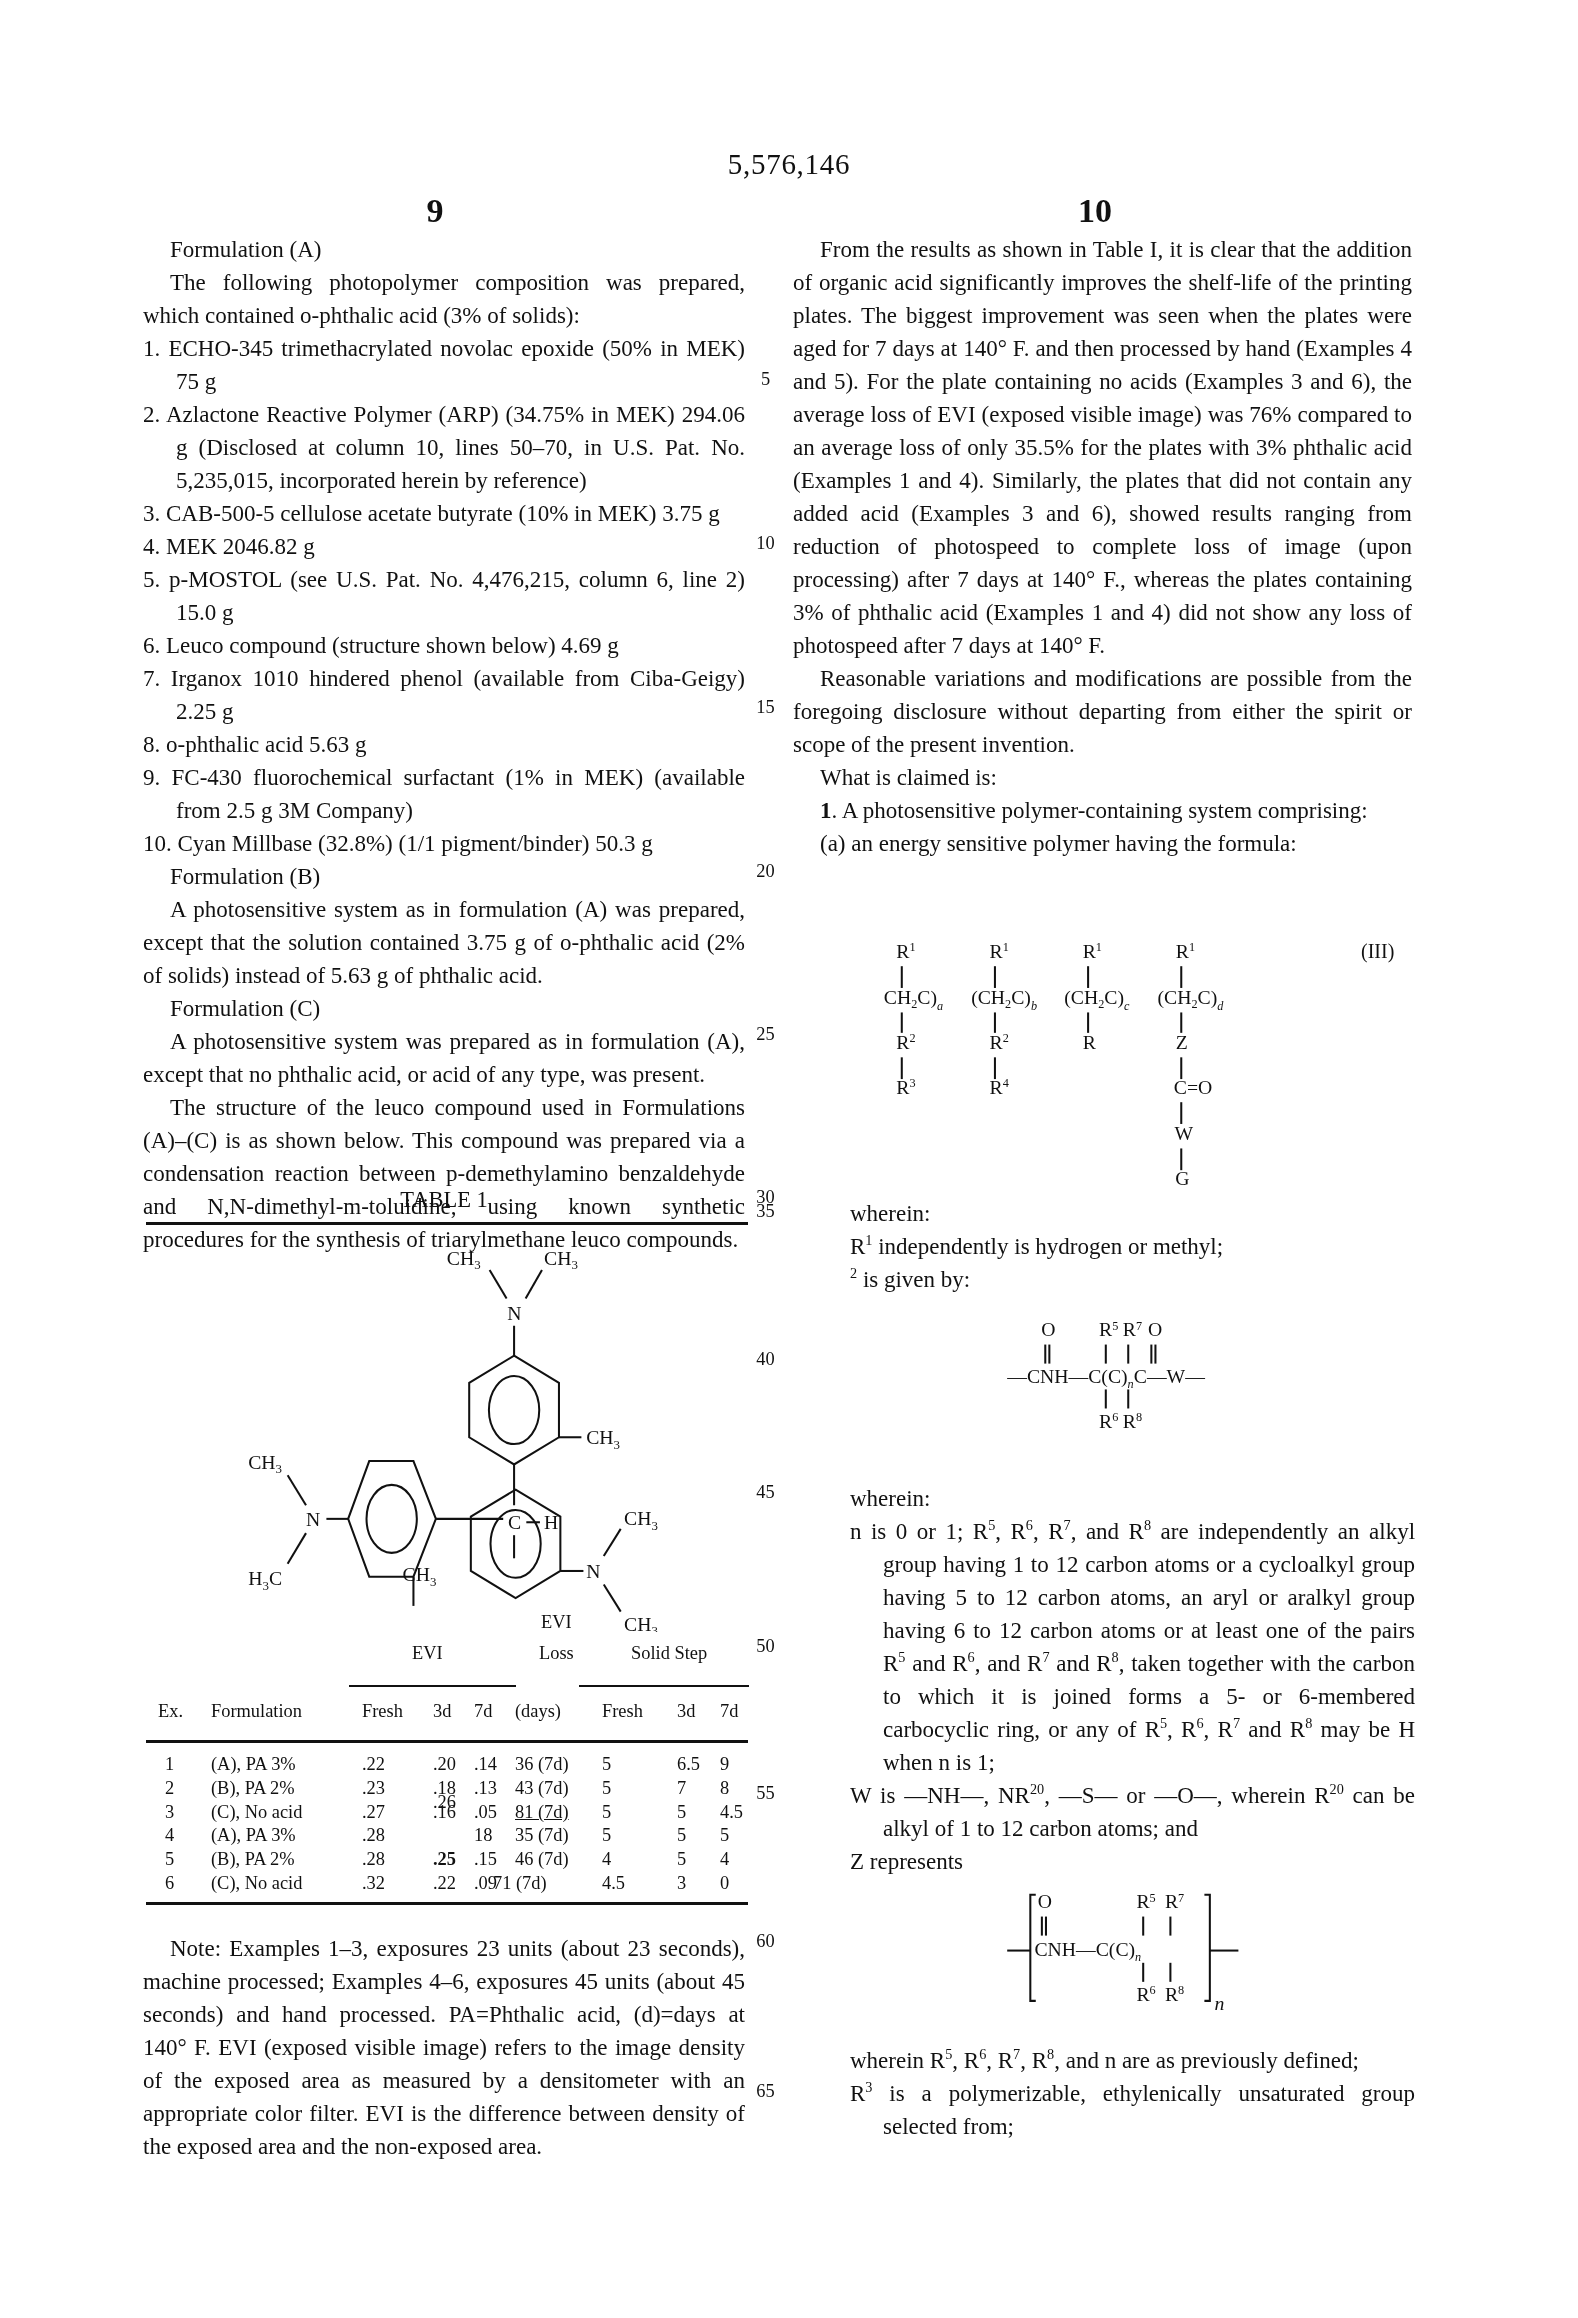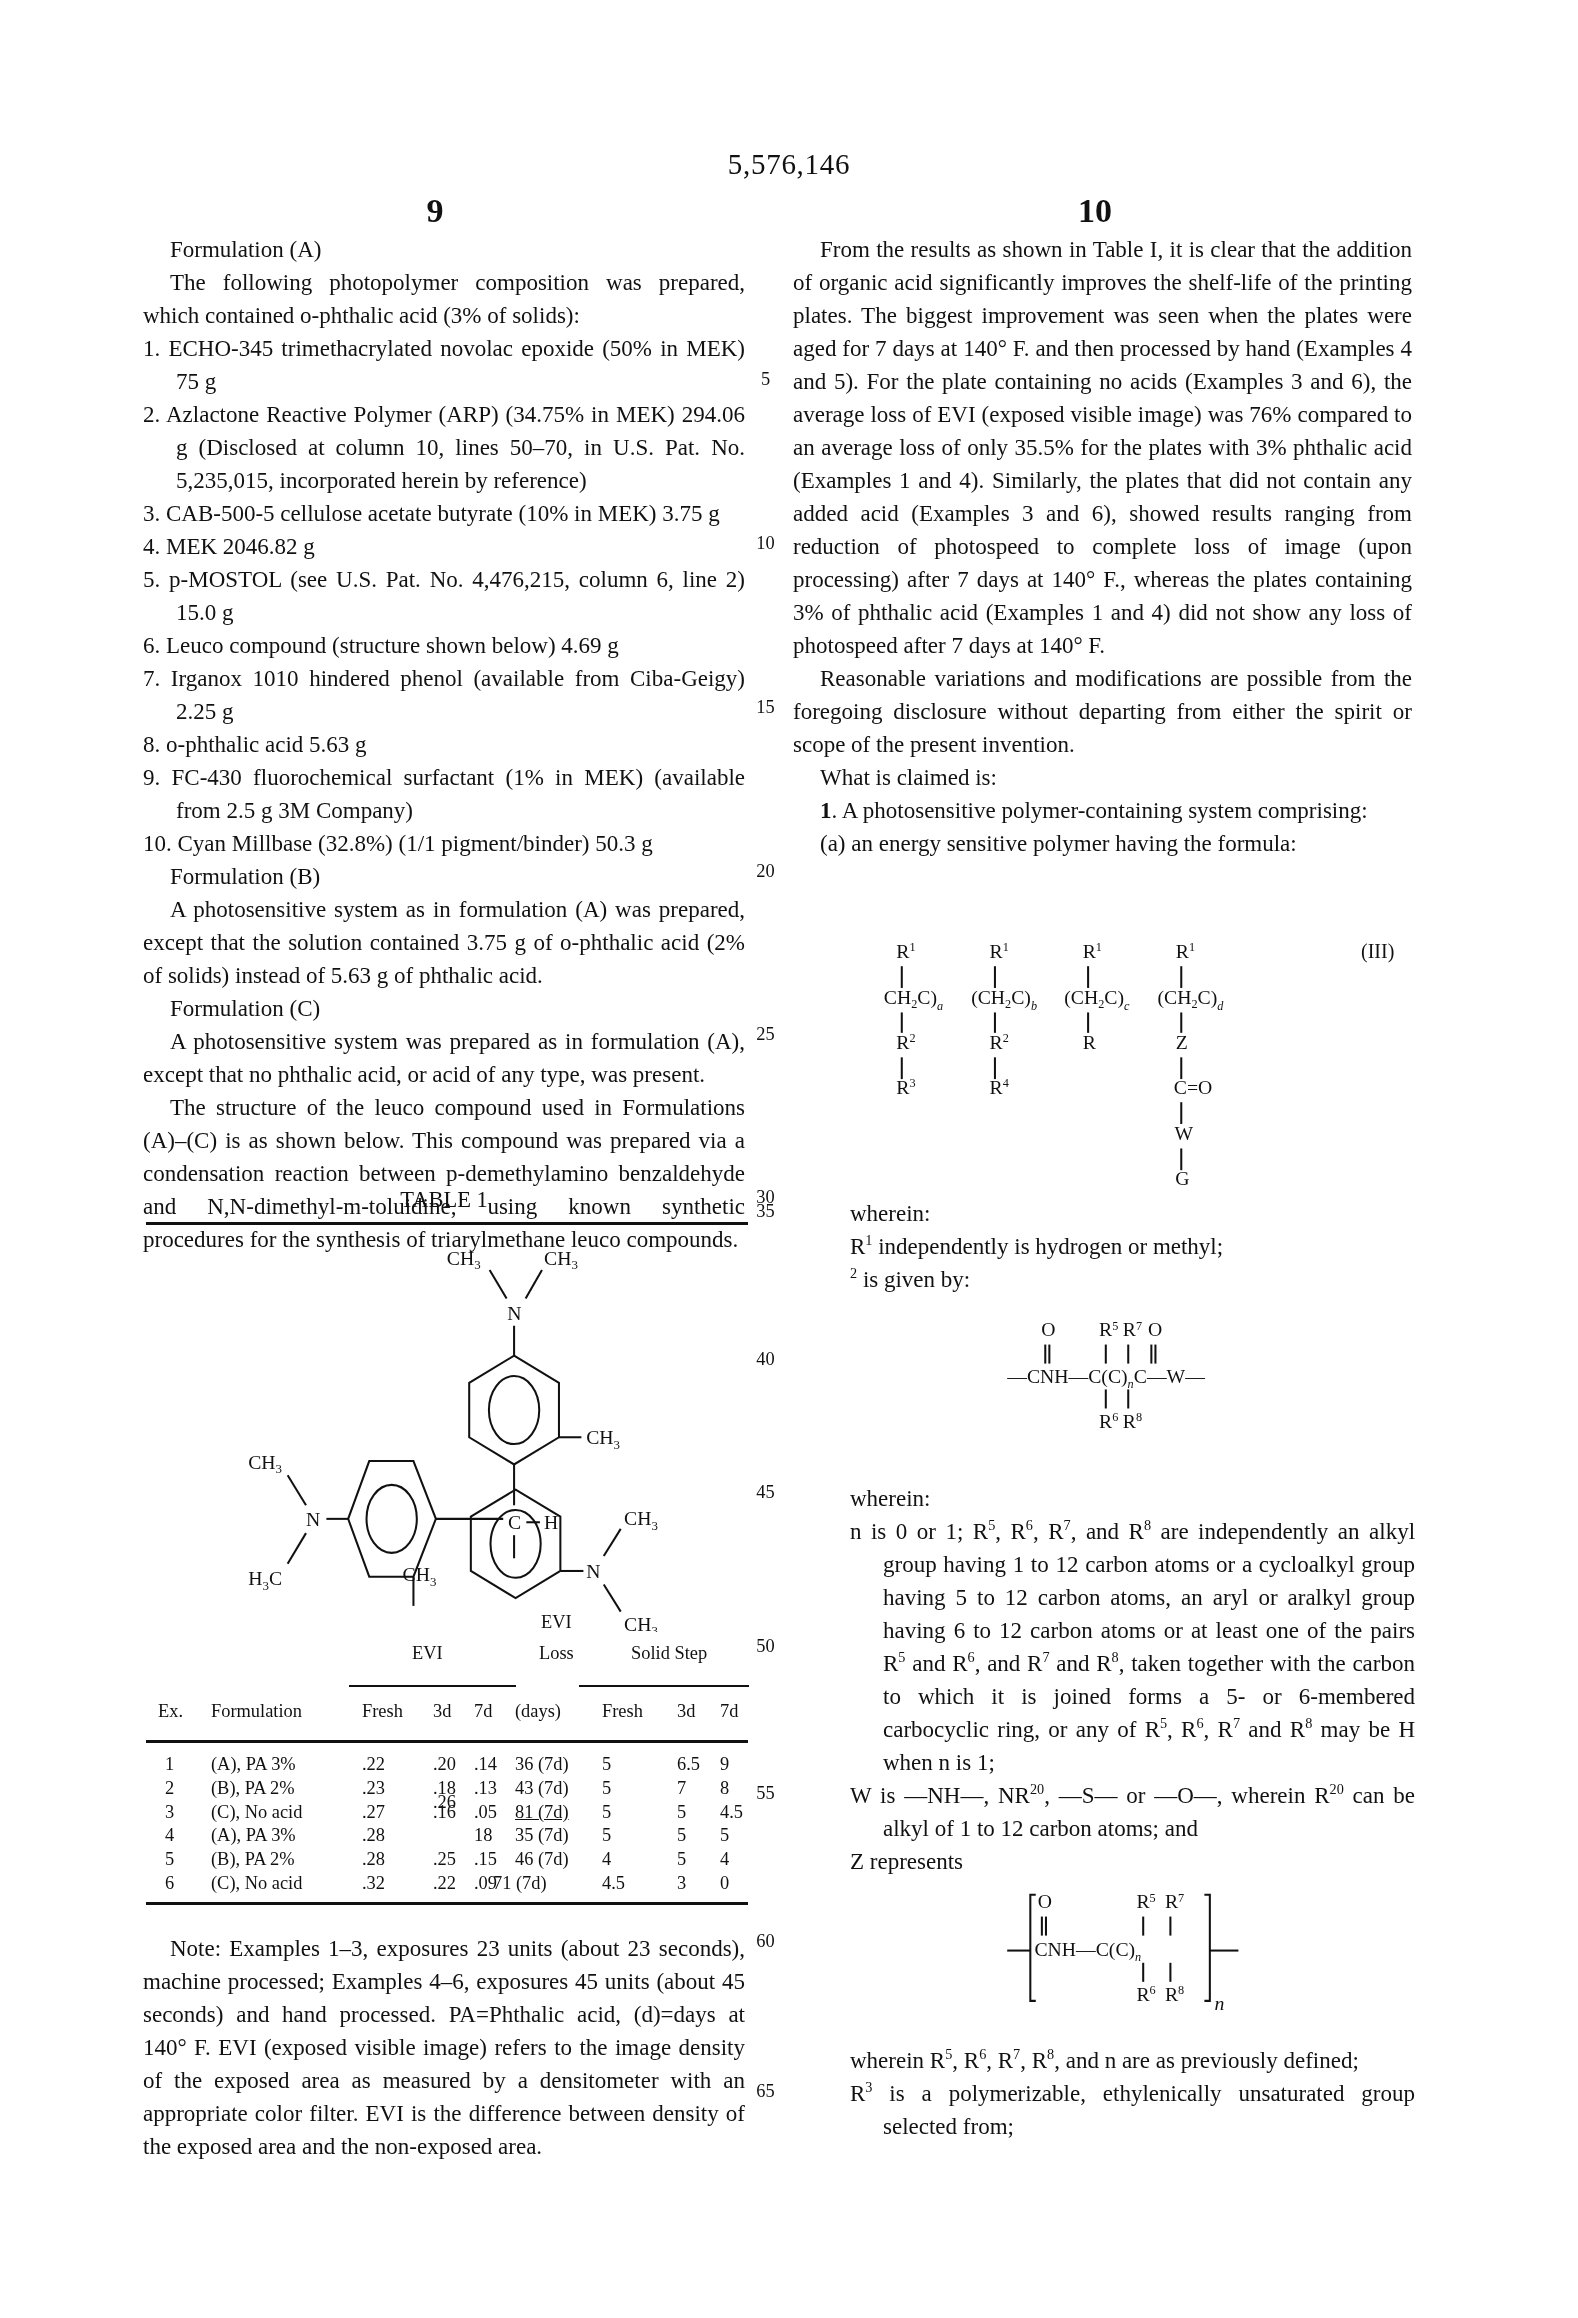--- a/index.html
+++ b/index.html
@@ -164,21 +164,21 @@
         <div class="cell abs" style="left: 474px; top: 1825px;">18</div>
         <div class="cell abs" style="left: 515px; top: 1825px;">35 (7d)</div>
         <div class="cell abs" style="left: 602px; top: 1825px;">5</div>
         <div class="cell abs" style="left: 677px; top: 1825px;">5</div>
         <div class="cell abs" style="left: 720px; top: 1825px;">5</div>
       </div>
       <div>
         <div class="cell abs" style="left: 165px; top: 1849px;">5</div>
         <div class="cell abs" style="left: 211px; top: 1849px;">(B), PA 2%</div>
         <div class="cell abs" style="left: 362px; top: 1849px;">.28</div>
-        <div class="cell abs" style="left: 433px; top: 1849px;">.25</div>
+        <div class="cell abs" style="left: 433px; top: 1849px; font-weight: bold;">.25</div>
         <div class="cell abs" style="left: 474px; top: 1849px;">.15</div>
         <div class="cell abs" style="left: 515px; top: 1849px;">46 (7d)</div>
         <div class="cell abs" style="left: 602px; top: 1849px;">4</div>
         <div class="cell abs" style="left: 677px; top: 1849px;">5</div>
         <div class="cell abs" style="left: 720px; top: 1849px;">4</div>
       </div>
       <div>
         <div class="cell abs" style="left: 165px; top: 1873px;">6</div>
         <div class="cell abs" style="left: 211px; top: 1873px;">(C), No acid</div>
         <div class="cell abs" style="left: 362px; top: 1873px;">.32</div>

